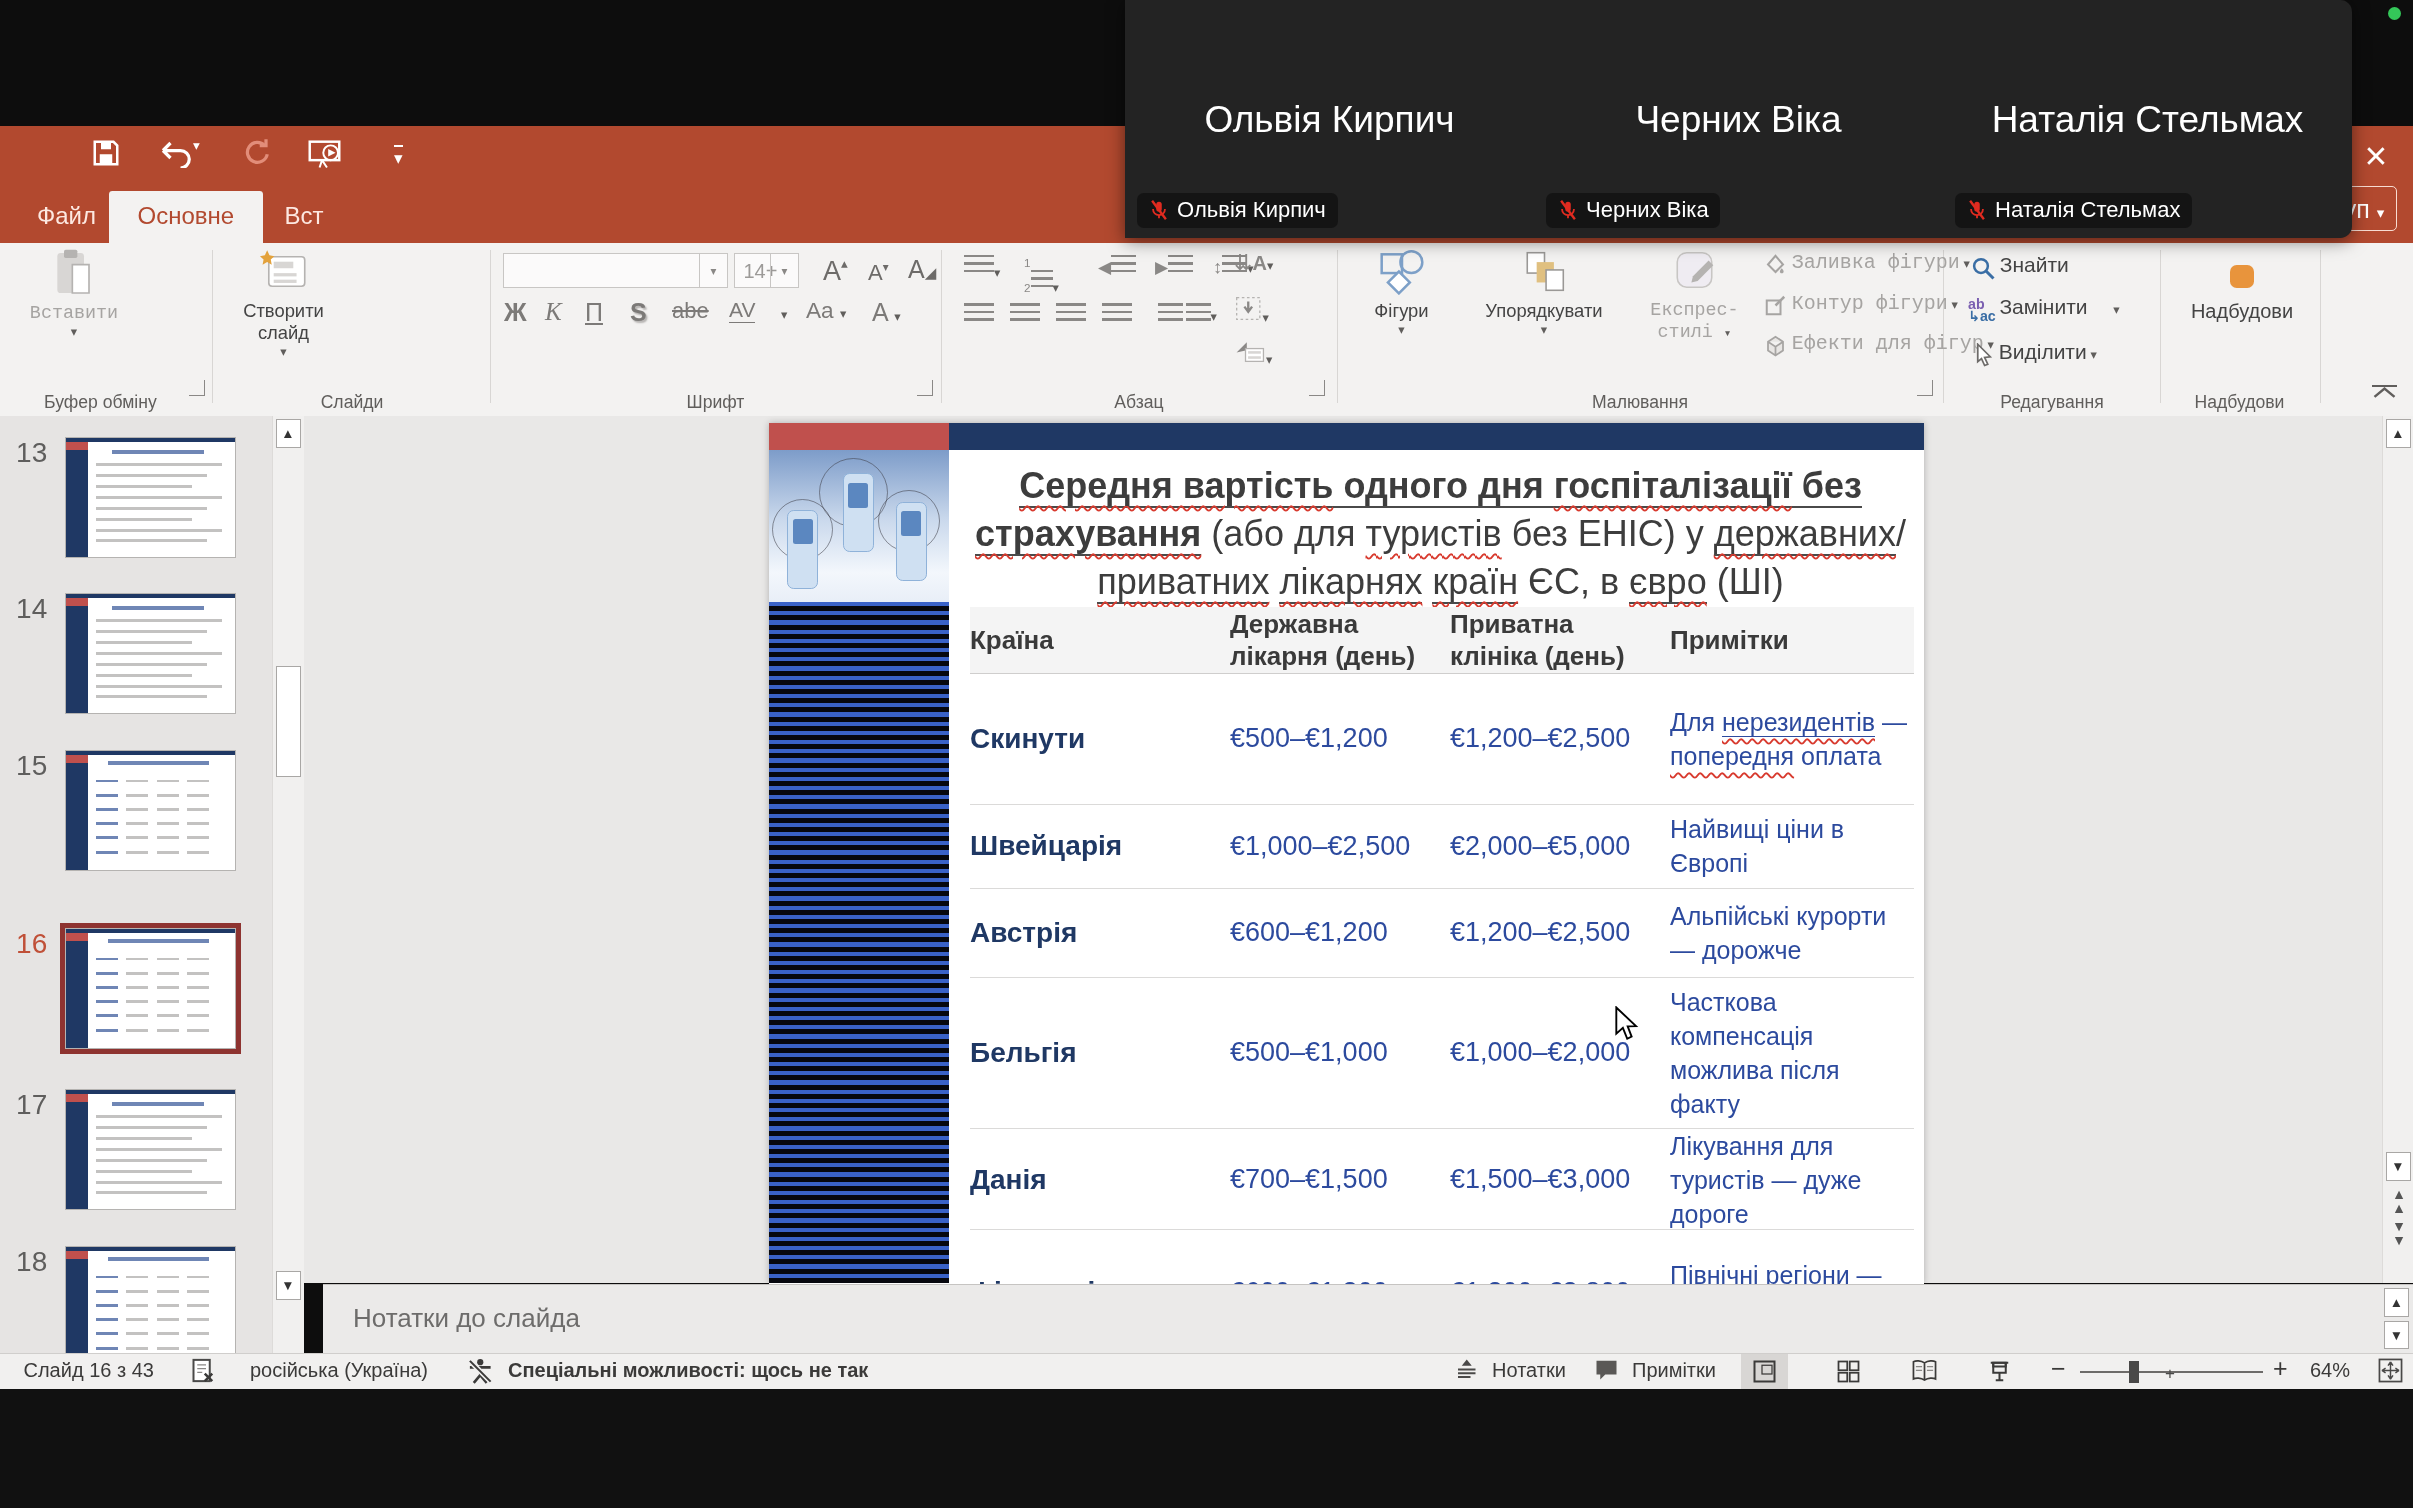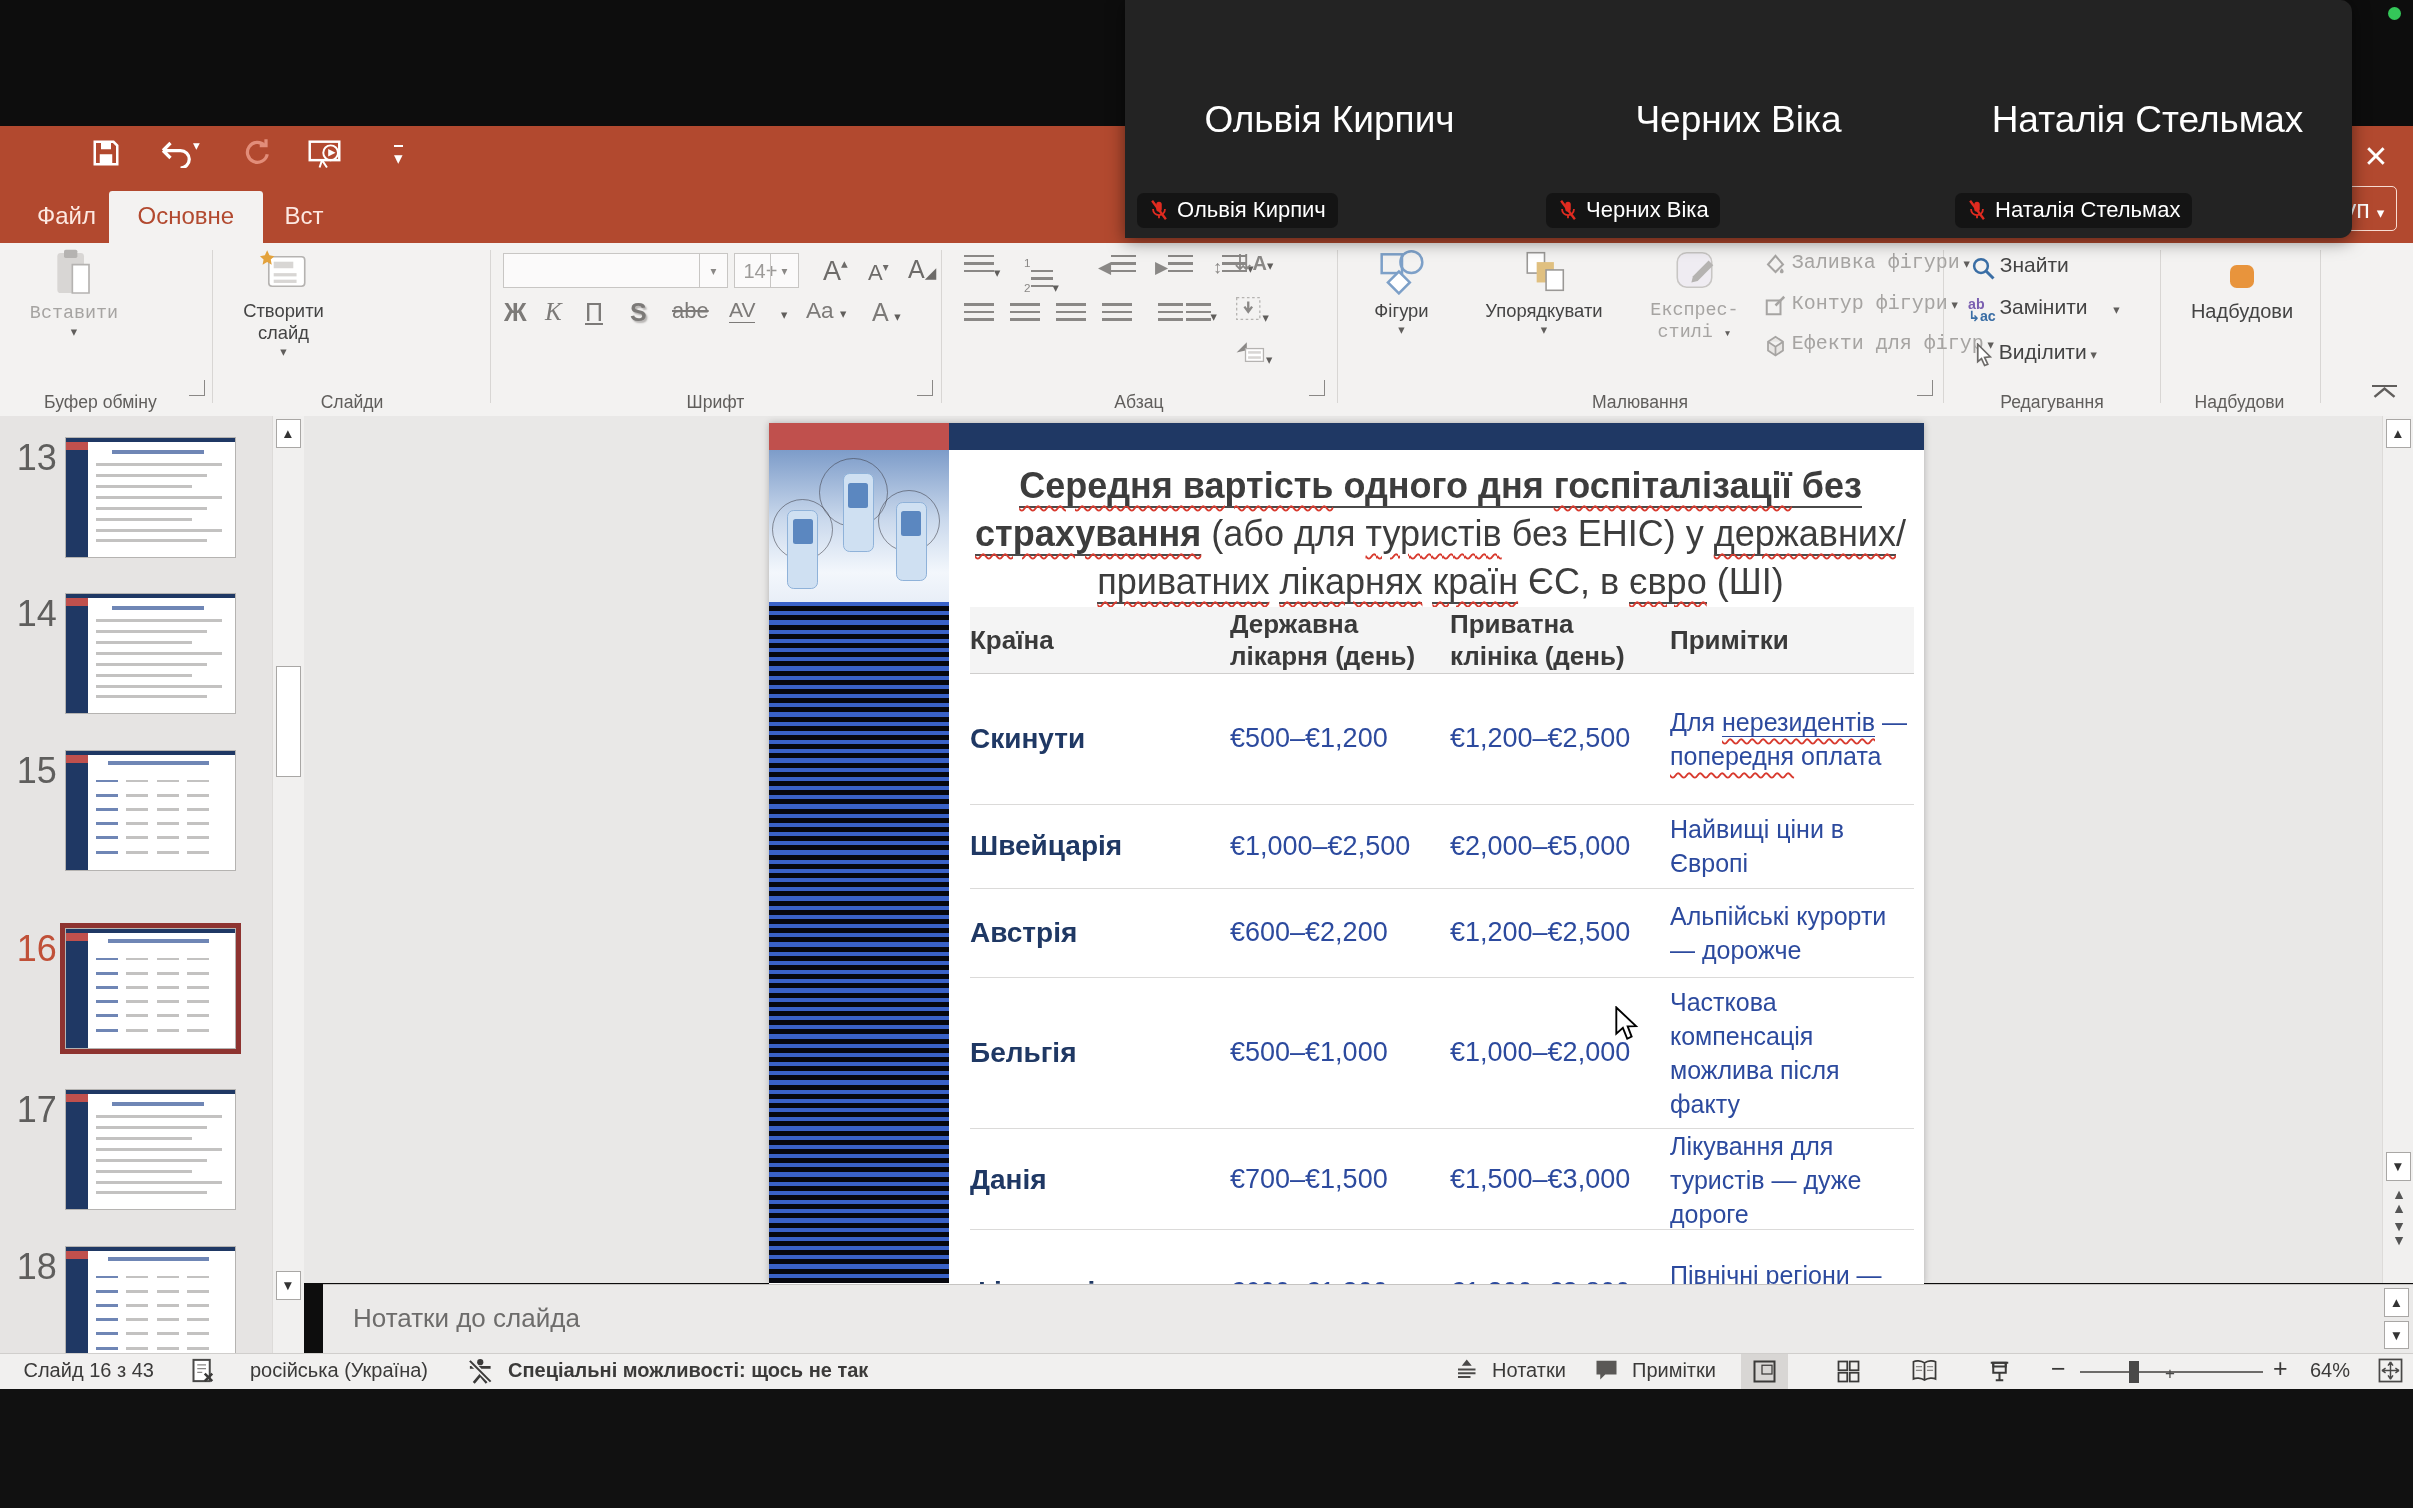--- a/index.html
+++ b/index.html
@@ -27,21 +27,21 @@
   .combo{position:absolute;height:35px;background:#fbfafa;border:0.8px solid #c8c6c4;box-sizing:border-box;
     font-size:20px;color:#9c9a98;line-height:34px;padding-left:8.4px;}
   .combo .arr{position:absolute;right:0;top:0;width:27px;height:100%;border-left:0.8px solid #c8c6c4;
     text-align:center;color:#8a8886;font-size:11.7px;line-height:34px;}
   .fbtn{position:absolute;top:55px;font-size:25px;color:#7c7a78;}
   .bigbtn{position:absolute;top:5px;text-align:center;color:#444;font-size:18.4px;}
   .mini-ico{display:inline-block;vertical-align:middle;}
   
   #main{left:0;top:416px;width:2413px;height:867px;background:#e9e8e7;}
   #thumbpanel{position:absolute;left:0;top:0;width:272px;height:937px;background:#e6e4e3;overflow:hidden;}
-  .thumb-num{position:absolute;font-size:36px;color:#5f5e5d;width:50px;text-align:right;}
+  .thumb-num{position:absolute;font-size:28px;color:#5f5e5d;width:50px;text-align:center;}
   .thumb-num.sel{color:#c05038;}
   .thumb{position:absolute;left:65px;width:171px;height:121px;background:#fff;border:0.8px solid #b5b3b1;box-sizing:border-box;}
   .thumb.sel{outline:5px solid #8e3330;}
   .t-topbar{position:absolute;left:0;top:0;width:100%;height:4.2px;background:#1f3864;}
   .t-strip{position:absolute;left:0;top:4.2px;width:22px;bottom:0;background:#1f3864;}
   .t-strip::before{content:"";position:absolute;left:0;top:0;width:100%;height:7.5px;background:#c0504d;}
   .t-line{position:absolute;height:3.4px;background:#c3c2c1;}
   .t-line.blue{background:#6f86b5;}
   #panel-sb{position:absolute;left:272px;top:0;width:31px;height:937px;background:#f1f0ef;border-left:0.8px solid #dddbd9;}
   .sb-btn{position:absolute;left:2.5px;width:25px;height:28.5px;background:#fff;border:0.8px solid #a9a7a5;box-sizing:border-box;
@@ -520,21 +520,21 @@
             <div class="c-note"><span class="">Для </span><span class="u sq">нерезидентів</span><span class=""> — </span><span class="sq">попередня</span><span class=""> оплата</span></div>
           </div>
           <div class="trow">
             <div class="c-country">Швейцарія</div>
             <div class="c-val">€1,000–€2,500</div>
             <div class="c-val">€2,000–€5,000</div>
             <div class="c-note"><span class="">Найвищі ціни в Європі</span></div>
           </div>
           <div class="trow">
             <div class="c-country">Австрія</div>
-            <div class="c-val">€600–€2,200</div>
+            <div class="c-val">€600–€1,200</div>
             <div class="c-val">€1,200–€2,500</div>
             <div class="c-note"><span class="">Альпійські курорти — дорожче</span></div>
           </div>
           <div class="trow">
             <div class="c-country">Бельгія</div>
             <div class="c-val">€500–€1,000</div>
             <div class="c-val">€1,000–€2,000</div>
             <div class="c-note"><span class="">Часткова компенсація можлива після факту</span></div>
           </div>
           <div class="trow">

